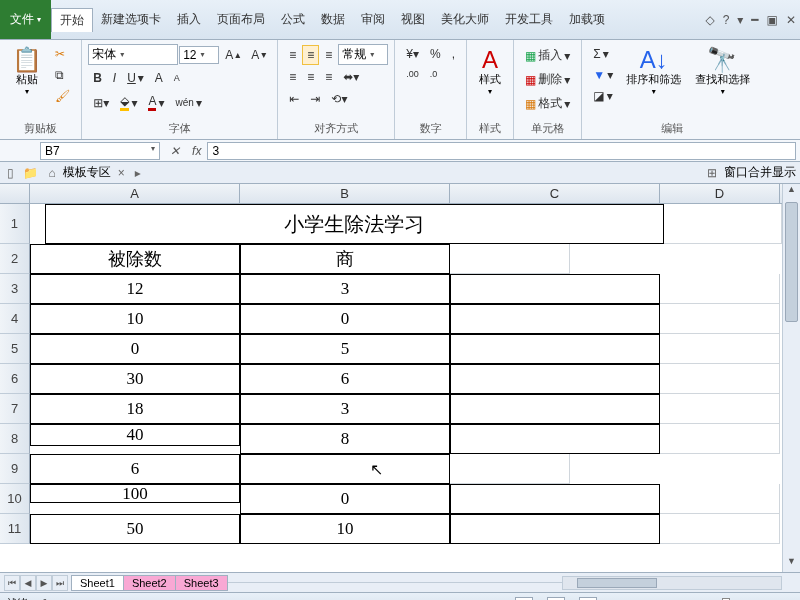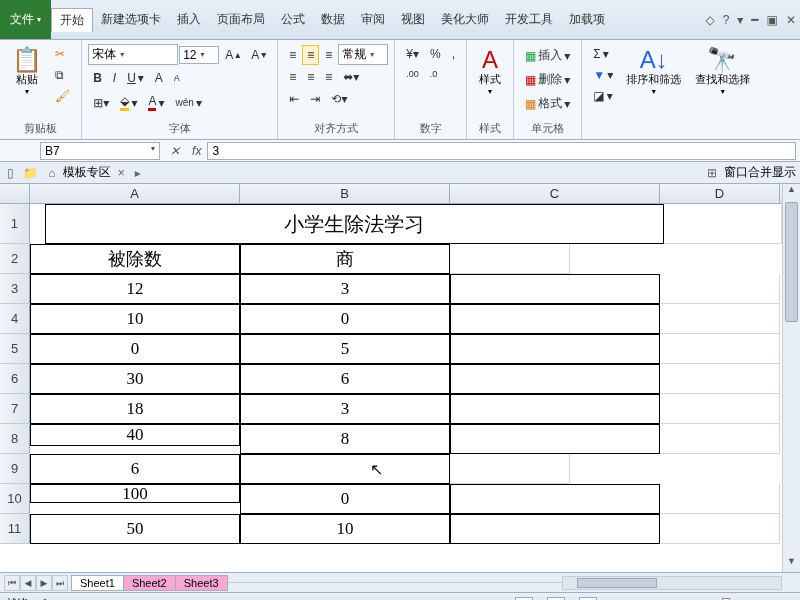--- a/index.html
+++ b/index.html
@@ -242,20 +242,21 @@
         <span class="big-icon blue">A↓</span>
         <span>排序和筛选</span>
           <span style="font-size:8px">▾</span>
       </div>
       <div class="big-btn">
         <span class="big-icon orange">🔭</span>
         <span>查找和选择</span>
           <span style="font-size:8px">▾</span>
       </div>
     </div>
+    <div class="ribbon-group-label">编辑</div>
   </div>
 </div>
 
 <div class="namebar">
   <div class="namebox">
       <span>B7</span>
       <span style="font-size:8px;color:#555">▾</span>
     </div>
   <div class="fx-area">
     <div class="fx-btn">✕</div>

